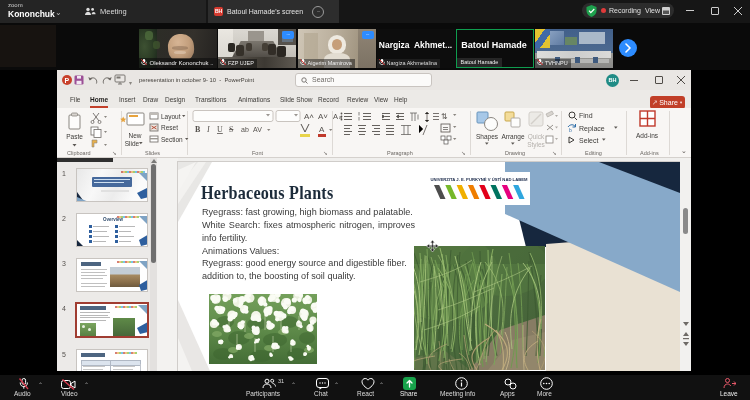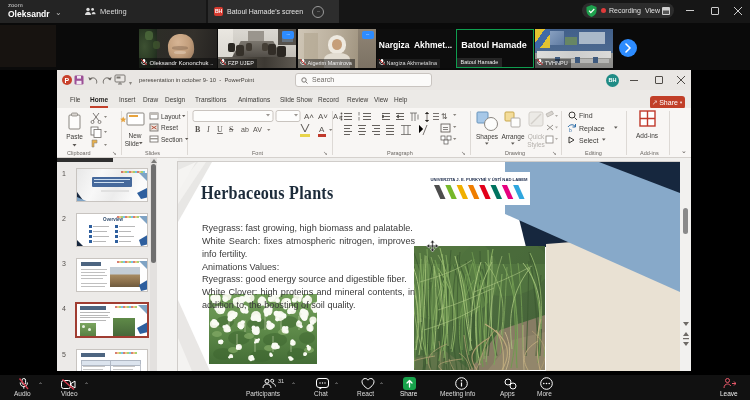--- a/index.html
+++ b/index.html
@@ -3,21 +3,21 @@
 <style>
 html,body{margin:0;padding:0;}
 body{width:750px;height:400px;background:#000;font-family:"Liberation Sans",sans-serif;position:relative;overflow:hidden;}
 .abs{position:absolute;}
 </style></head>
 <body>
 
 <div class="abs" style="left:0;top:0;width:750px;height:23px;background:#161616;">
   <div class="abs" style="left:0;top:0;width:206px;height:23px;background:#242424;"></div>
   <div class="abs" style="left:8px;top:2px;font-size:6px;color:#cfcfcf;">zoom</div>
-  <div class="abs" style="left:8px;top:9px;font-size:8.5px;font-weight:bold;color:#fff;">Oleksandr</div>
+  <div class="abs" style="left:8px;top:9px;font-size:8.5px;font-weight:bold;color:#fff;">Kononchuk</div>
   <div class="abs" style="left:55px;top:8px;color:#bbb;font-size:8px;">⌄</div>
   <svg class="abs" style="left:84px;top:6px" width="12" height="11" viewBox="0 0 12 11">
       <circle cx="4" cy="3.4" r="1.7" fill="#ddd"></circle>
       <circle cx="8.6" cy="3.4" r="1.4" fill="#ddd"></circle>
       <path d="M1 9c0-2 1.4-3.3 3-3.3S7 7 7 9z" fill="#ddd"></path>
       <path d="M7.6 8.2c.2-1.5 1-2.2 2-2.2 1.1 0 1.9.9 2 2.2z" fill="#ddd"></path>
     </svg>
   <div class="abs" style="left:100px;top:7px;font-size:7.5px;color:#d8d8d8;">Meeting</div>
   <div class="abs" style="left:208px;top:0;width:131px;height:23px;background:#2d2d2d;"></div>
   <div class="abs" style="left:214px;top:7px;width:9px;height:9px;border-radius:2px;background:#d63a2f;color:#fff;font-size:5px;font-weight:bold;text-align:center;line-height:9px;">BH</div>
@@ -820,27 +820,26 @@
             <path d="M24 64C44 58 62 50 80 42"></path>
             <path d="M10 84C30 78 50 70 66 60"></path>
           </g>
       </g>
 
       <g transform="translate(249,78)">
         <path d="M5.5 0l2.2 2.8H6.2v2.5h2.5V3.8L11.5 6 8.7 8.2V6.7H6.2v2.5h1.5L5.5 12 3.3 9.2h1.5V6.7H2.3v1.5L-0.5 6l2.8-2.2v1.5h2.5V2.8H3.3z" fill="#2b2b2b" stroke="#fff" stroke-width=".5"></path>
       </g>
     </svg>
     <div class="abs" style="left:23px;top:21px;font-size:16.2px;font-family:'Liberation Serif',serif;font-weight:bold;color:#1c2b3a;letter-spacing:0.2px;transform:scale(1,1.17);transform-origin:0 0;">Herbaceous Plants</div>
-    <div class="abs" style="left:24px;top:60px;width:213px;font-size:9.1px;line-height:12.85px;color:#3b3b3b;">
+    <div class="abs" style="left:24px;top:44px;width:213px;font-size:9.1px;line-height:12.85px;color:#3b3b3b;">
       <div>Ryegrass: fast growing, high biomass and palatable.</div>
       <div style="text-align:justify;text-align-last:justify;">White Search: fixes atmospheric nitrogen, improves</div>
       <div>info fertility.</div>
       <div>Animations Values:</div>
       <div>Ryegrass: good energy source and digestible fiber.</div>
-      <div style="text-align:justify;text-align-last:justify;">White Clover: high proteins and mineral contents, in</div>
       <div>addition to, the boosting of soil quality.</div>
     </div>
   </div>
 
   <div class="abs" style="left:623px;top:88px;width:11px;height:213px;background:#f2f1ef;"></div>
   <div class="abs" style="left:626px;top:138px;width:5px;height:26px;background:#8a8a8a;border-radius:2.5px;"></div>
   <svg class="abs" style="left:625px;top:250px" width="8" height="30" viewBox="0 0 8 30">
       <path d="M1 2h6l-3 4z" fill="#6e6a66"></path>
       <path d="M1 16l3-4 3 4z" fill="#6e6a66"></path>
       <rect x="1" y="18" width="6" height="1.2" fill="#6e6a66"></rect>

